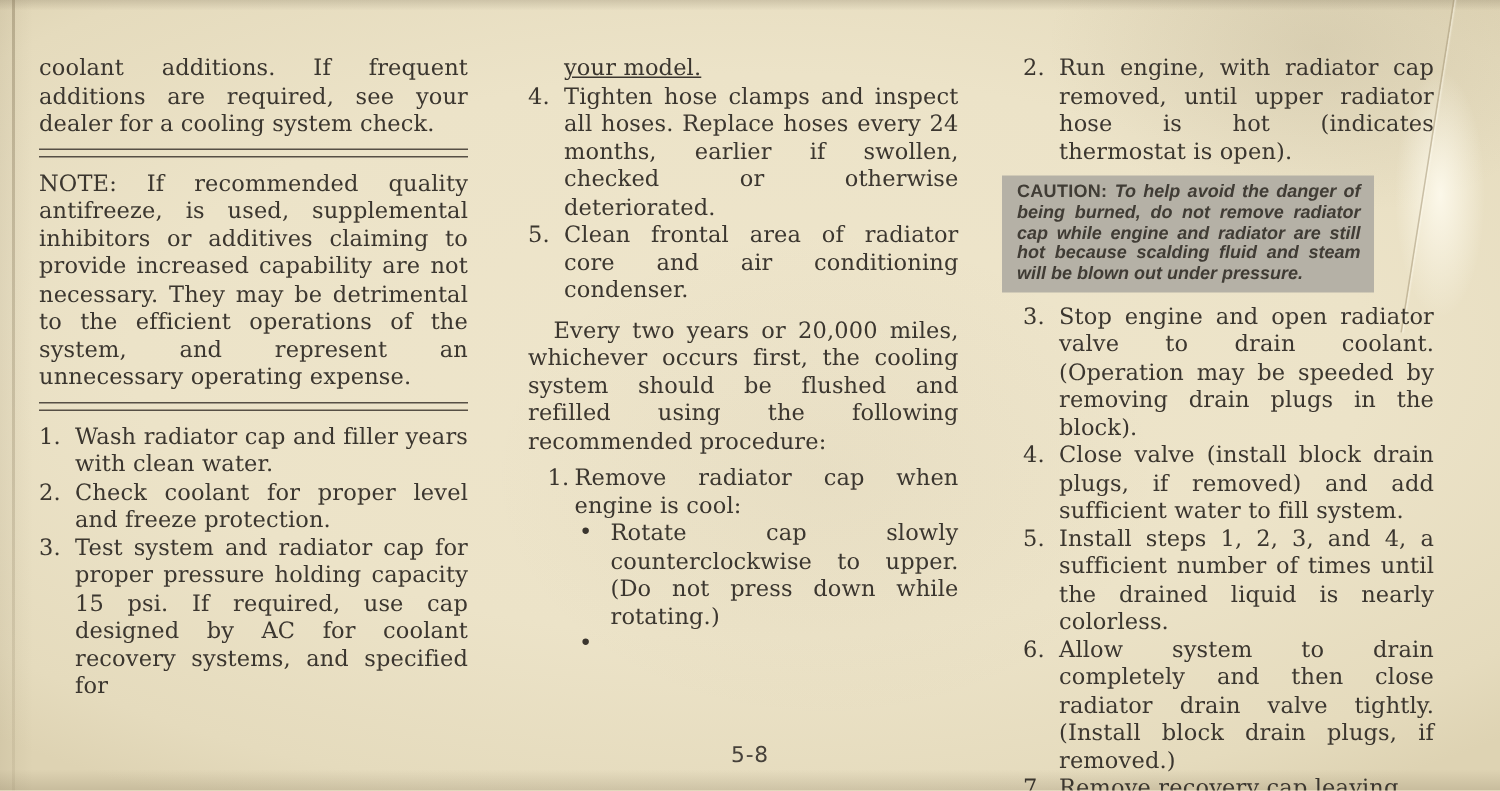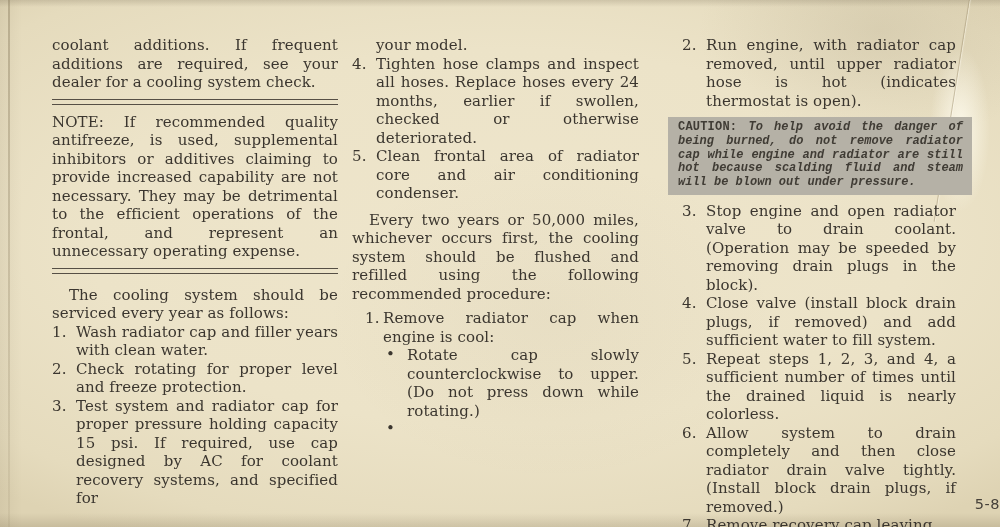--- a/index.html
+++ b/index.html
@@ -32,101 +32,100 @@
     background:rgba(165,152,120,0.55);
     transform:rotate(9deg);
     box-shadow:1px 0 1px rgba(255,252,240,0.6);
   }
 
   .col {
     position:absolute; top:36px;
     font-size:15px; line-height:18.5px;
     text-align:justify; letter-spacing:0.1px;
   }
-  #col-left   { left:52px;  width:286px; }
+  #col-left   { left:26px;  width:286px; }
   #col-middle { left:352px; width:287px; }
   #col-right  { left:682px; width:274px; }
 
   .rule {
     height:4px;
     border-top:1.5px solid #564f45;
     border-bottom:1.5px solid #564f45;
     margin:7px 0 8px 0;
   }
   .intro { margin-top:12px; text-indent:17px; }
   .para-every { margin-top:8px; text-indent:17px; }
 
   .item { position:relative; padding-left:24px; margin:0; }
   .item .num { position:absolute; left:0; top:0; }
 
-  .continuation { padding-left:24px; }
+  .continuation { padding-left:24px;text-decoration:underline; }
 
   .proc { margin-top:6px; }
   .proc .item { margin-left:13px; padding-left:18px; }
   .bullet-item { position:relative; margin-left:13px; padding-left:42px; }
   .bullet-item .bullet { position:absolute; left:21px; top:-1px; }
 
   .caution {
     box-sizing:border-box;
-    margin:7px 4px 7px -14px; width:304px;
+    margin:7px 4px 7px -14px; width:248px;
     padding:4px 9px 5px 10px;
     background:#b5b1a6;
-    font-family:Liberation Mono, monospace;
+    font-family:Liberation Sans, sans-serif;
     font-size:12px; line-height:13.8px;
     font-weight:bold; font-style:italic;
     color:#403c35; text-align:justify; letter-spacing:0;
   }
   .caution .c-label { font-style:normal; letter-spacing:0.2px; }
 
   .page-num {
     position:absolute; top:496px; left:0; width:1000px;
-    text-align:right;
+    text-align:center;
     font-family:"DejaVu Sans", "Liberation Sans", sans-serif;
     font-size:14.5px; color:#46413a; letter-spacing:0.5px;
   }
 </style>
 </head>
 <body>
 
 <div class="paper"></div>
 <div class="edge-line"></div>
 <div class="scan-highlight"></div>
 <div class="scan-crease"></div>
 
 <div class="col" id="col-left">
   <p style="margin:0">coolant additions. If frequent additions are required, see your dealer for a cooling system check.</p>
   <div class="rule"></div>
-  <p style="margin:0">NOTE: If recommended quality antifreeze, is used, supplemental inhibitors or additives claiming to provide increased capability are not necessary. They may be detrimental to the efficient operations of the frontal, and represent an unnecessary operating expense.</p>
+  <p style="margin:0">NOTE: If recommended quality antifreeze, is used, supplemental inhibitors or additives claiming to provide increased capability are not necessary. They may be detrimental to the efficient operations of the system, and represent an unnecessary operating expense.</p>
   <div class="rule"></div>
-  <p class="intro" style="margin-bottom:0">The cooling system should be serviced every year as follows:</p>
   <div class="item">
     <span class="num">1.</span>
     <span>Wash radiator cap and filler years with clean water.</span>
   </div>
   <div class="item">
     <span class="num">2.</span>
-    <span>Check rotating for proper level and freeze protection.</span>
+    <span>Check coolant for proper level and freeze protection.</span>
   </div>
   <div class="item">
     <span class="num">3.</span>
     <span>Test system and radiator cap for proper pressure holding capacity 15 psi. If required, use cap designed by AC for coolant recovery systems, and specified for</span>
   </div>
 </div>
 
 <div class="col" id="col-middle">
   <div class="continuation">your model.</div>
   <div class="item">
     <span class="num">4.</span>
     <span>Tighten hose clamps and inspect all hoses. Replace hoses every 24 months, earlier if swollen, checked or otherwise deteriorated.</span>
   </div>
   <div class="item">
     <span class="num">5.</span>
     <span>Clean frontal area of radiator core and air conditioning condenser.</span>
   </div>
-  <p class="para-every" style="margin-bottom:0">Every two years or 50,000 miles, whichever occurs first, the cooling system should be flushed and refilled using the following recommended procedure:</p>
+  <p class="para-every" style="margin-bottom:0">Every two years or 20,000 miles, whichever occurs first, the cooling system should be flushed and refilled using the following recommended procedure:</p>
   <div class="proc">
     <div class="item">
       <span class="num">1.</span>
       <span>Remove radiator cap when engine is cool:</span>
     </div>
     <div class="bullet-item">
       <span class="bullet">•</span>
       <span>Rotate cap slowly counterclockwise to upper. (Do not press down while rotating.)</span>
     </div>
     <div class="bullet-item">
@@ -147,21 +146,21 @@
   <div class="item">
     <span class="num">3.</span>
     <span>Stop engine and open radiator valve to drain coolant. (Operation may be speeded by removing drain plugs in the block).</span>
   </div>
   <div class="item">
     <span class="num">4.</span>
     <span>Close valve (install block drain plugs, if removed) and add sufficient water to fill system.</span>
   </div>
   <div class="item">
     <span class="num">5.</span>
-    <span>Repeat steps 1, 2, 3, and 4, a sufficient number of times until the drained liquid is nearly colorless.</span>
+    <span>Install steps 1, 2, 3, and 4, a sufficient number of times until the drained liquid is nearly colorless.</span>
   </div>
   <div class="item">
     <span class="num">6.</span>
     <span>Allow system to drain completely and then close radiator drain valve tightly. (Install block drain plugs, if removed.)</span>
   </div>
   <div class="item">
     <span class="num">7.</span>
     <span>Remove recovery cap leaving</span>
   </div>
 </div>

